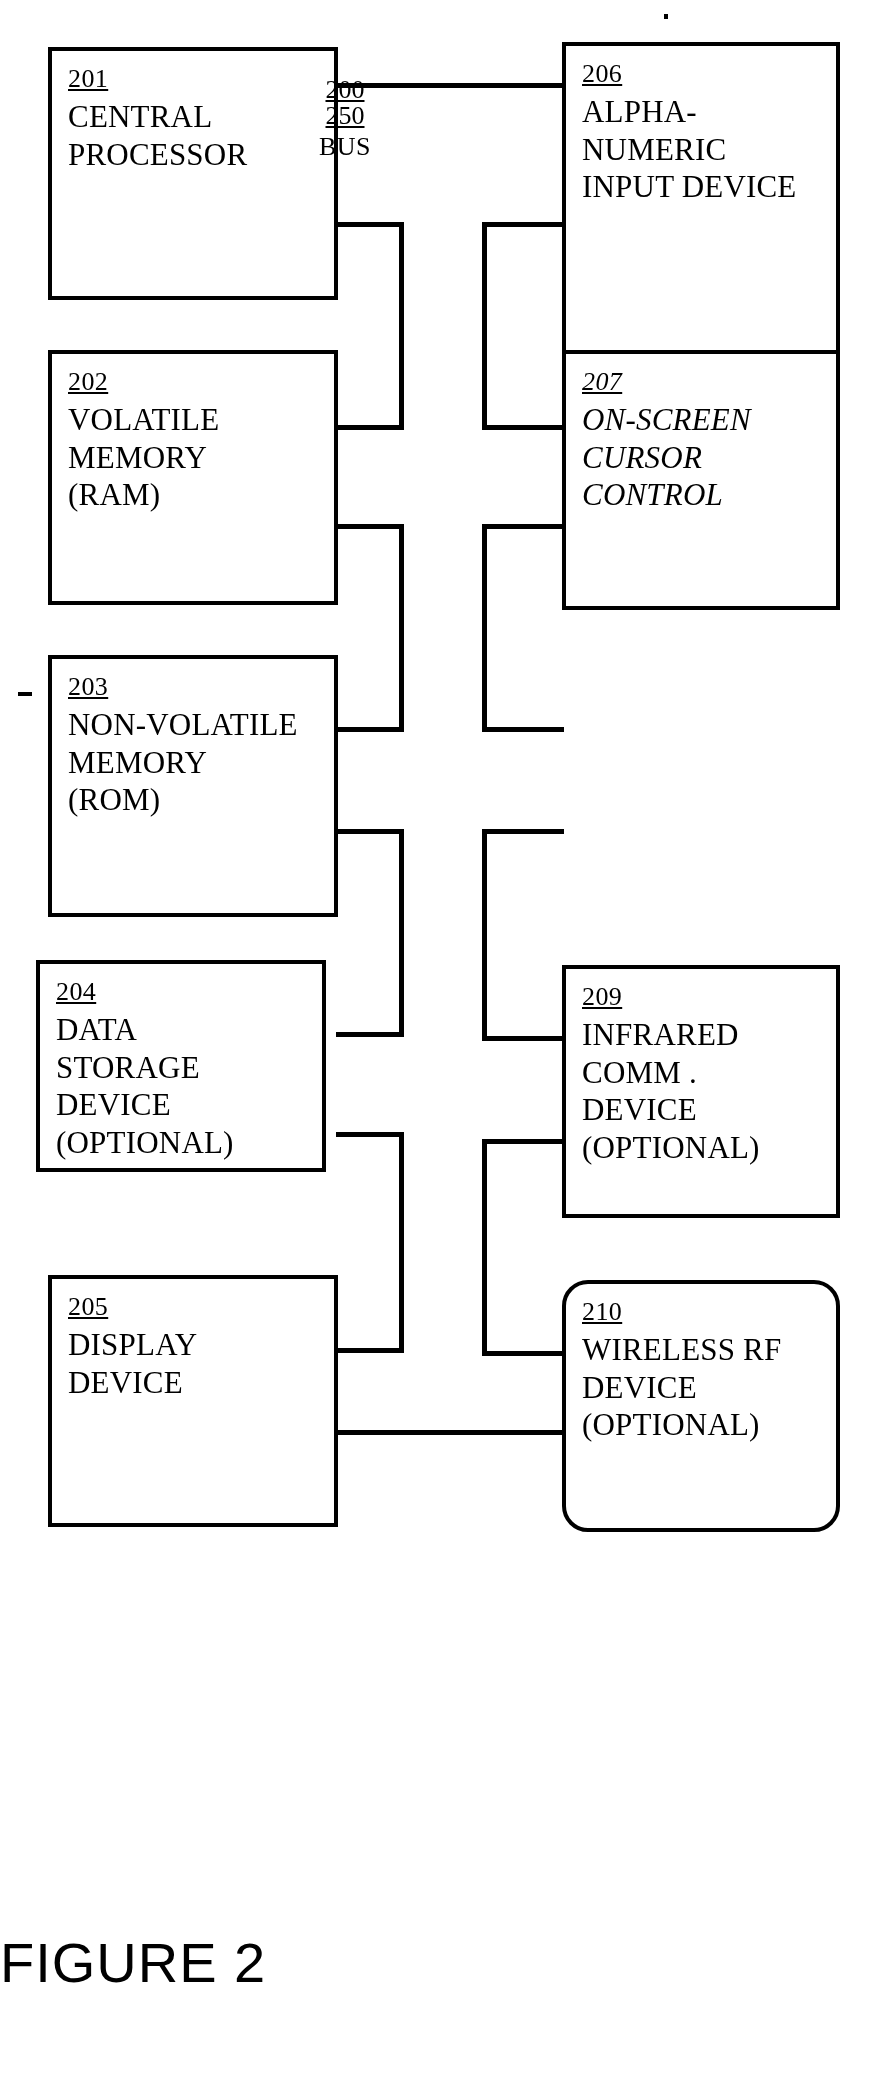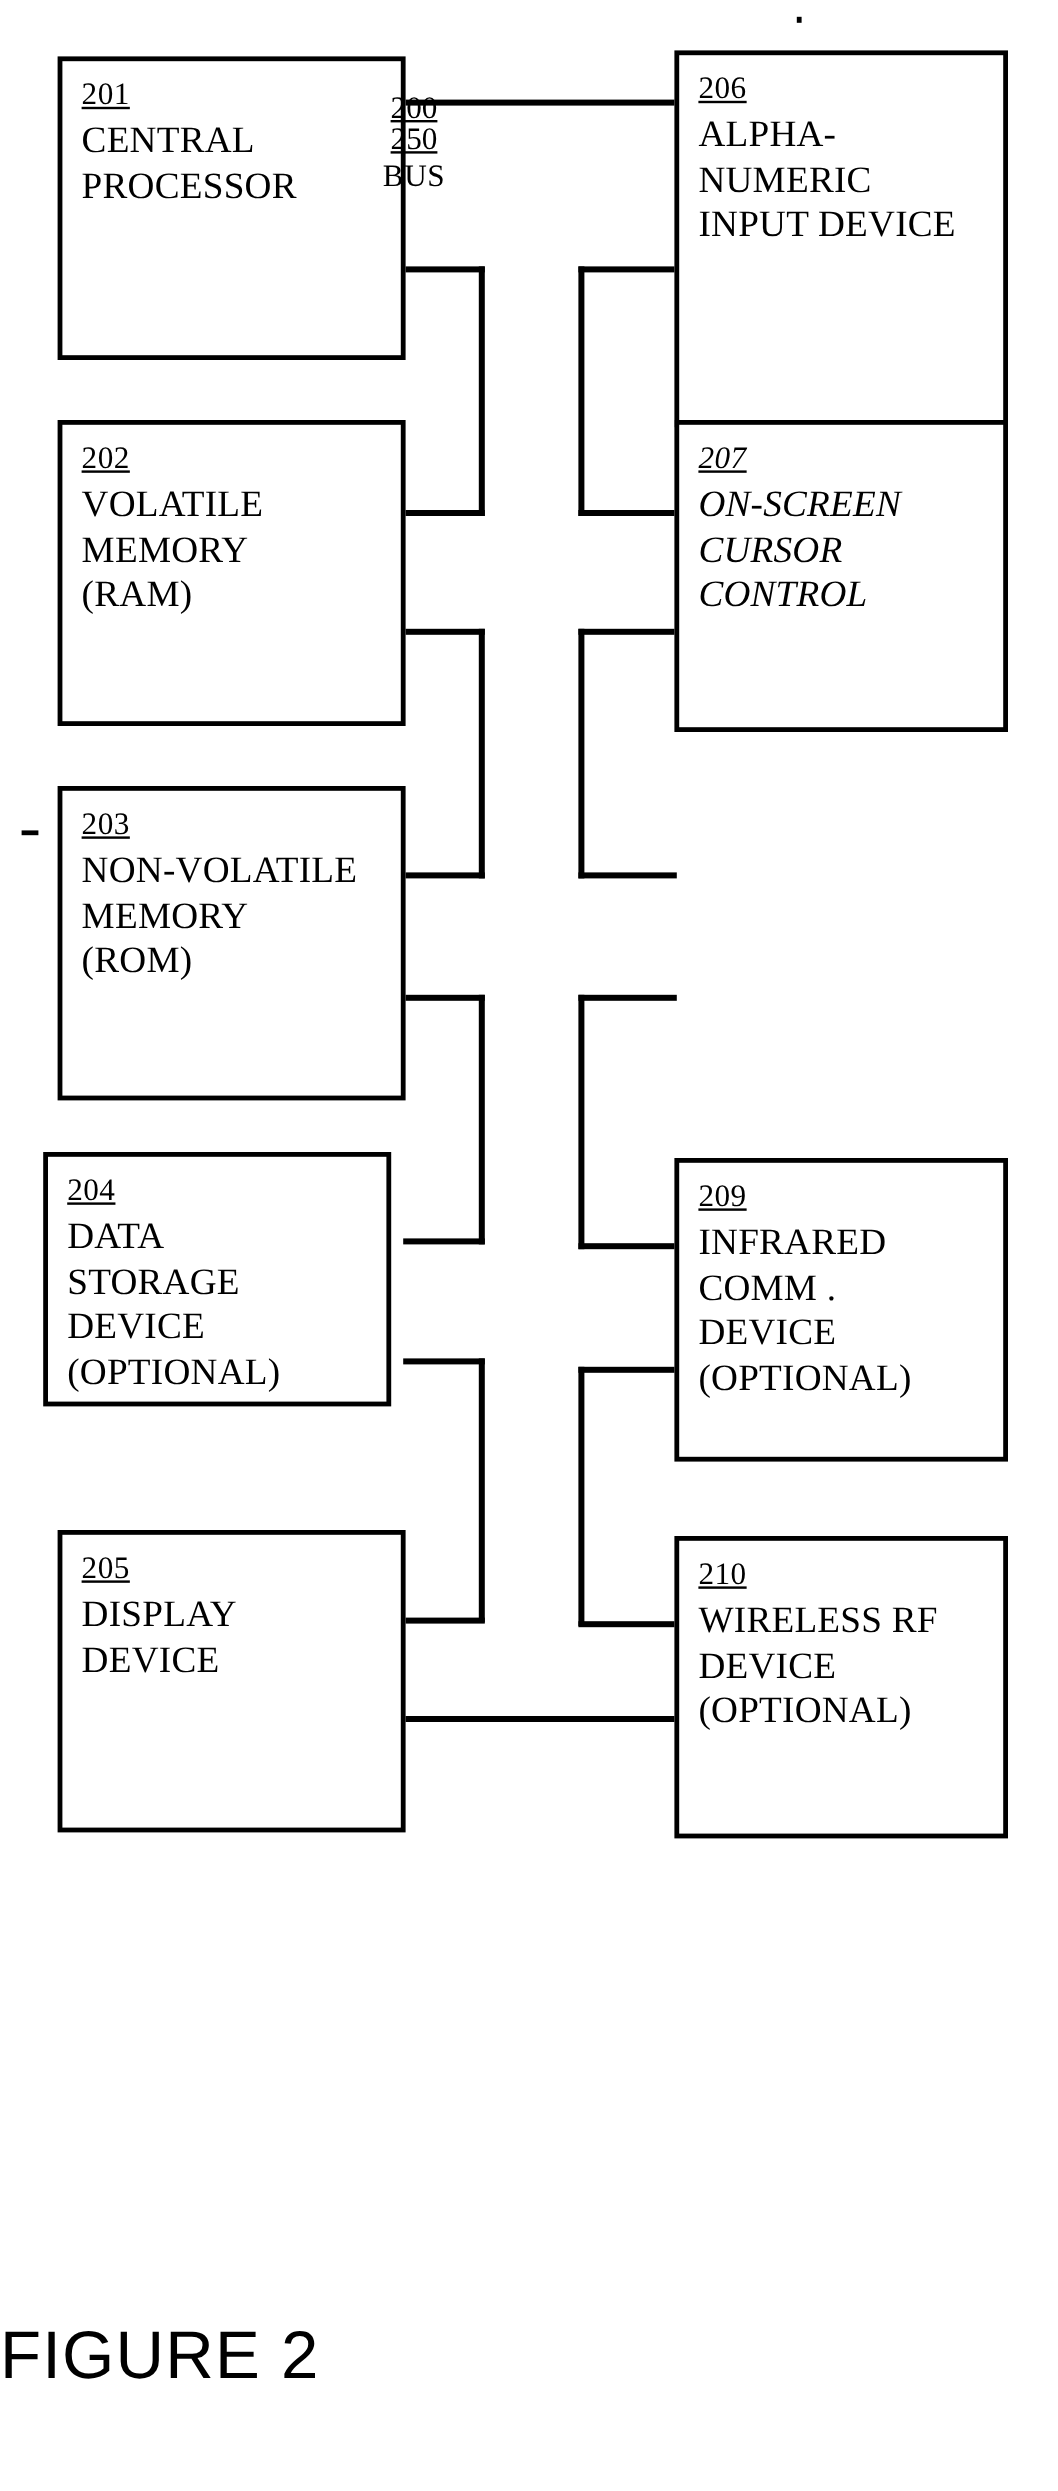--- a/index.html
+++ b/index.html
@@ -216,21 +216,21 @@
   <div class="box" style="left:562px; top:965px; width:278px; height:253px;">
     <div class="box-inner">
       <span class="ref">209</span>
       <div class="box-label">INFRARED
 COMM .
 DEVICE
 (OPTIONAL)</div>
     </div>
   </div>
 
-  <div class="box" style="left:562px; top:1280px; width:278px; height:252px;">
+  <div class="box" style="left:562px; top:1280px; width:278px; height:252px;border-radius:26px;">
     <div class="box-inner">
       <span class="ref">210</span>
       <div class="box-label">WIRELESS RF
 DEVICE
 (OPTIONAL)</div>
     </div>
   </div>
 
   <div id="caption">FIGURE 2</div>
 

